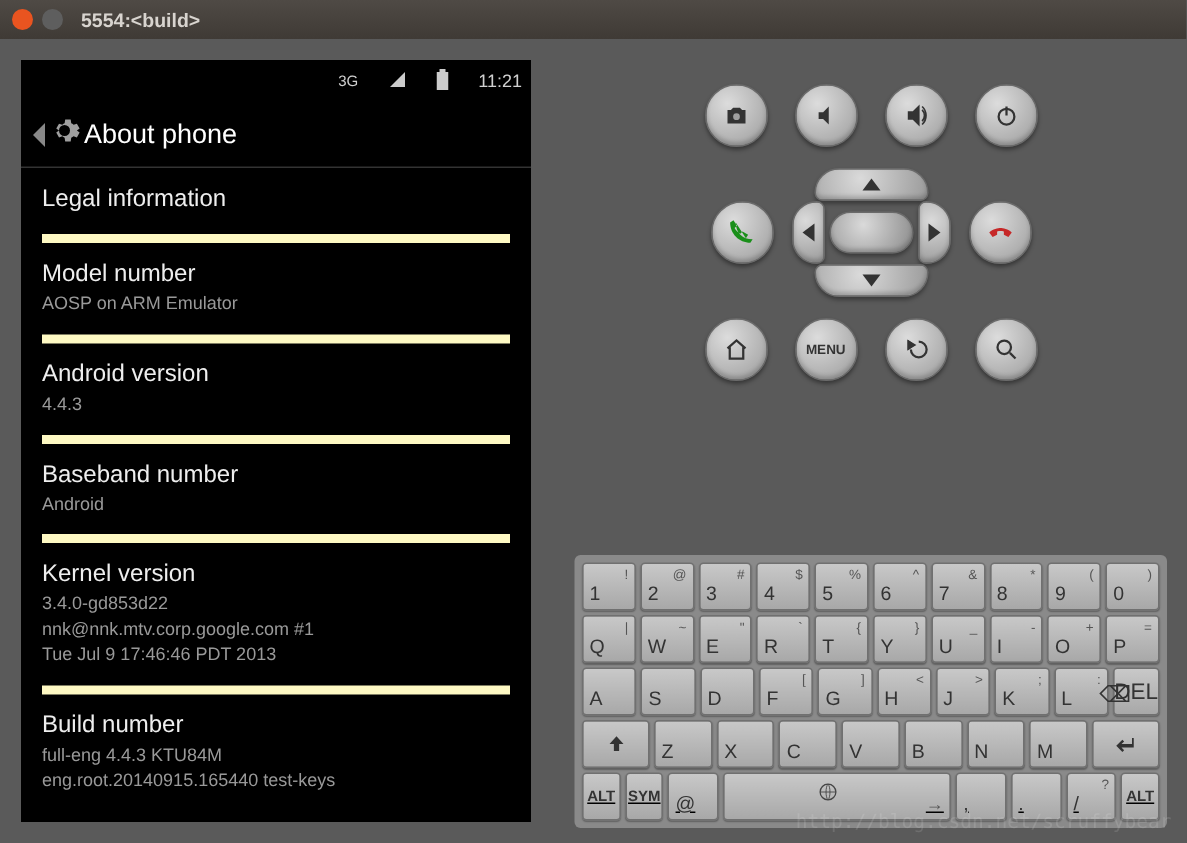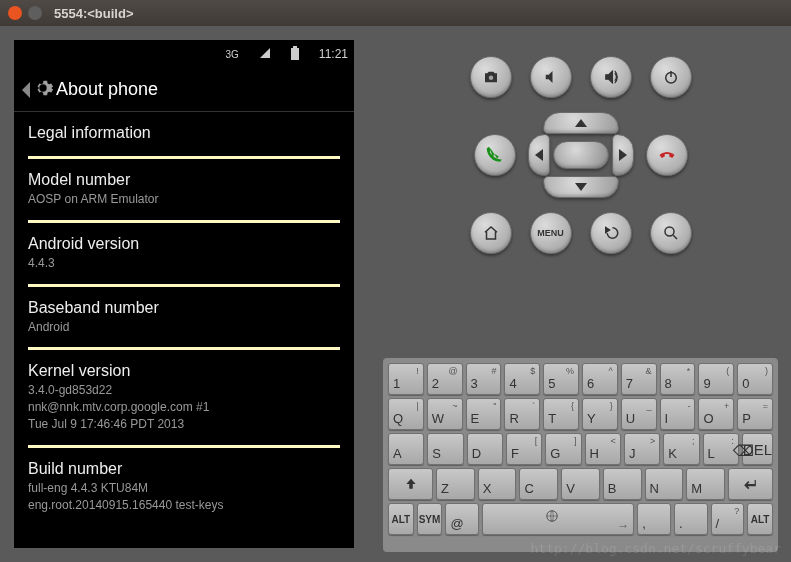--- a/index.html
+++ b/index.html
@@ -17,21 +17,21 @@
 
 .statusbar { height: 28px; background: #000; display: flex; justify-content: flex-end; align-items: center; padding: 0 6px; gap: 20px; font-size: 13px; color: #d0d0d0; }
 .stat-txt { font-size: 10px; }
 .stat-clock { font-size: 12px; }
 
 .actionbar { height: 44px; display: flex; align-items: center; padding: 0 8px; gap: 2px; border-bottom: 1px solid #333; }
 .back-caret { width: 0; height: 0; border-top: 8px solid transparent; border-bottom: 8px solid transparent; border-right: 8px solid #888; }
 .ab-title { font-size: 18px; color: #fff; font-weight: 300; }
 
 .list { padding: 0 14px; }
-.item { padding: 12px 0; border-bottom: 3px solid #fef9c3; }
+.item { padding: 12px 0; border-bottom: 6px solid #fef9c3; }
 .item:last-child { border-bottom: none; }
 .item-title { font-size: 16px; color: #eee; font-weight: 300; margin-bottom: 2px; }
 .item-sub { font-size: 12px; color: #999; white-space: pre-line; line-height: 1.4; }
 
 .controls { flex: 1; display: flex; flex-direction: column; align-items: center; padding: 30px 10px 10px; }
 .ctrl-row { display: flex; gap: 18px; margin-bottom: 14px; justify-content: center; }
 .round-btn { width: 42px; height: 42px; border-radius: 50%; background: radial-gradient(circle at 35% 30%, #dcdcdc, #9a9a9a); border: 1px solid #6a6a6a; box-shadow: 0 2px 3px rgba(0,0,0,.4), inset 0 -2px 3px rgba(0,0,0,.2); display: flex; align-items: center; justify-content: center; cursor: pointer; font-size: 14px; color: #333; }
 .round-btn svg { width: 18px; height: 18px; }
 
 .dpad { display: flex; align-items: center; gap: 12px; margin-bottom: 14px; }
@@ -45,21 +45,21 @@
 .dpad-right { width: 22px; height: 42px; border-radius: 6px 18px 18px 6px; }
 .dpad-center { width: 56px; height: 28px; border-radius: 14px; margin: 2px 3px; background: radial-gradient(circle at 40% 30%, #dadada, #8a8a8a); border: 1px solid #6a6a6a; }
 .tri-up { border-left: 6px solid transparent; border-right: 6px solid transparent; border-bottom: 8px solid #333; }
 .tri-down { border-left: 6px solid transparent; border-right: 6px solid transparent; border-top: 8px solid #333; }
 .tri-left { border-top: 6px solid transparent; border-bottom: 6px solid transparent; border-right: 8px solid #333; }
 .tri-right { border-top: 6px solid transparent; border-bottom: 6px solid transparent; border-left: 8px solid #333; }
 .menu-txt { font-size: 9px; font-weight: bold; }
 
 .keyboard { width: 395px; background: #8a8a8a; padding: 5px; border-radius: 4px; margin-top: auto; }
 .kb-row { display: flex; gap: 3px; margin-bottom: 3px; }
-.kb-row:last-child { margin-bottom: 12px; }
+.kb-row:last-child { margin-bottom: 0; text-decoration: underline; }
 .key { flex: 1; height: 32px; background: linear-gradient(#c8c8c8, #a8a8a8); border: 1px solid #707070; border-radius: 3px; box-shadow: 0 1px 1px rgba(0,0,0,.3); display: flex; align-items: flex-end; justify-content: flex-start; padding: 0 4px 3px; font-size: 13px; color: #333; cursor: pointer; position: relative; }
 .key .sup { position: absolute; top: 2px; right: 4px; font-size: 9px; color: #555; }
 .key-wide { flex: 1.5; }
 .key-alt { font-size: 10px; font-weight: bold; align-items: center; justify-content: center; padding: 0; }
 .key-space { flex: 6; }
 .key-icon { align-items: center; justify-content: center; padding: 0; }
 
 .watermark { position: absolute; bottom: 6px; right: 10px; color: rgba(255,255,255,.12); font-size: 13px; font-family: monospace; pointer-events: none; }
 </style>
 </head>

